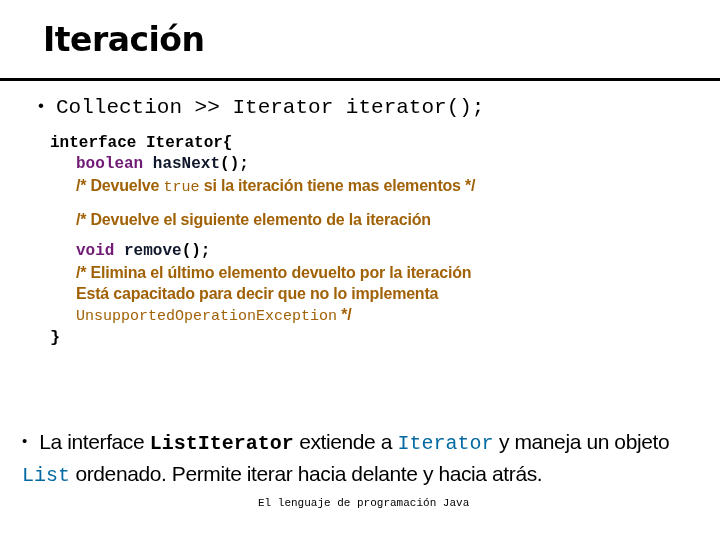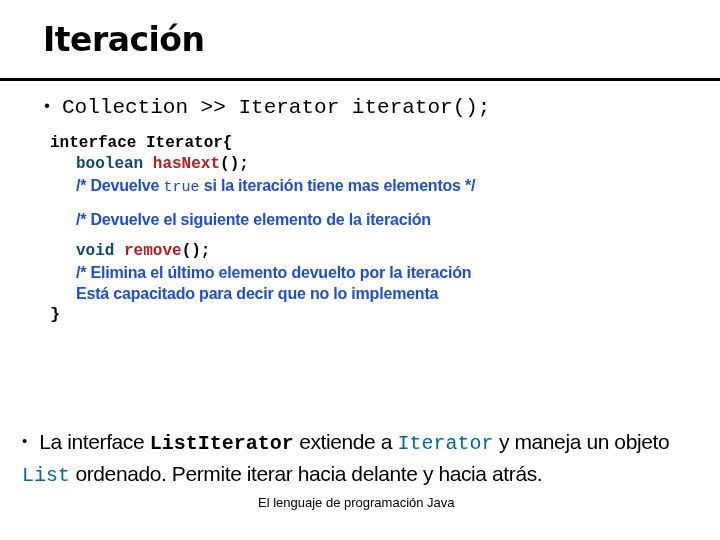--- a/index.html
+++ b/index.html
@@ -36,21 +36,21 @@
     left: 0px;
     top: 78px;
     width: 720px;
     height: 3px;
     background: #000000;
   }
 
   
   .top-bullet {
     position: absolute;
-    left: 44px;
+    left: 38px;
     top: 93px;
     width: 660px;
     font-family: "Liberation Mono", monospace;
     font-size: 21px;
     line-height: 26px;
     white-space: nowrap;
   }
   .top-bullet .bullet-dot {
     display: inline-block;
     width: 18px;
@@ -70,31 +70,31 @@
   .code-line {
     font-family: "Liberation Mono", monospace;
     font-size: 16px;
     line-height: 21px;
     white-space: nowrap;
     color: #000000;
   }
   .code-line.bold { font-weight: bold; }
   .indent-1 { padding-left: 26px; }
 
-  .kw      { font-weight: bold; color: #0c4a6e; }
-  .method  { font-weight: bold; color: #b91c1c; }
+  .kw      { font-weight: bold; color: #701a75; }
+  .method  { font-weight: bold; color: #0f172a; }
   .punct   { font-weight: bold; color: #000000; }
 
   .comment-line {
     font-family: "Liberation Sans", sans-serif;
     font-weight: bold;
     font-size: 16px;
     line-height: 21px;
     white-space: nowrap;
-    color: #1d4ed8;
+    color: #a16207;
     padding-left: 26px;
     letter-spacing: -0.2px;
   }
   .comment-line .mono-inline {
     font-family: "Liberation Mono", monospace;
     font-weight: normal;
     font-size: 15px;
     letter-spacing: 0;
   }
 
@@ -137,22 +137,22 @@
     font-size: 20px;
     letter-spacing: 0;
     color: #0369a1;
   }
 
   
   .footer {
     position: absolute;
     left: 258px;
     top: 496px;
-    font-family: Liberation Sans, sans-serif;
-    font-size: 13px;
+    font-family: Liberation Mono, monospace;
+    font-size: 11px;
     line-height: 14px;
     color: #000000;
     white-space: nowrap;
   }
 </style>
 </head>
 <body>
 
 <div>
 
@@ -169,20 +169,21 @@
 
     <div id="code-groups">
         <div class="code-line indent-1"><span class="kw">boolean </span><span class="method">hasNext</span><span class="punct">();</span></div>
         <div class="comment-line"><span>/* Devuelve </span><span class="mono-inline">true</span><span> si la iteración tiene mas elementos */</span></div>
         <div class="group-gap"></div>
         <div class="comment-line"><span>/* Devuelve el siguiente elemento de la iteración</span></div>
         <div class="group-gap"></div>
         <div class="code-line indent-1"><span class="kw">void </span><span class="method">remove</span><span class="punct">();</span></div>
         <div class="comment-line"><span>/* Elimina el último elemento devuelto por la iteración</span></div>
         <div class="comment-line"><span>Está capacitado para decir que no lo implementa</span></div>
+        <div class="comment-line"><span class="mono-inline">UnsupportedOperationException</span><span> */</span></div>
       </div>
 
     <div class="close-brace">}</div>
   </div>
 
   <div class="bottom-bullet">
     <span class="bullet-dot">•</span><span id="bottom-bullet-parts"><span> La interface </span><span class="mono-b">ListIterator</span><span> extiende a </span><span class="mono-r">Iterator</span><span> y maneja un objeto </span><span class="mono-r">List</span><span> ordenado. Permite iterar hacia delante y hacia atrás.</span></span>
   </div>
 
   <div class="footer">El lenguaje de programación Java</div>

